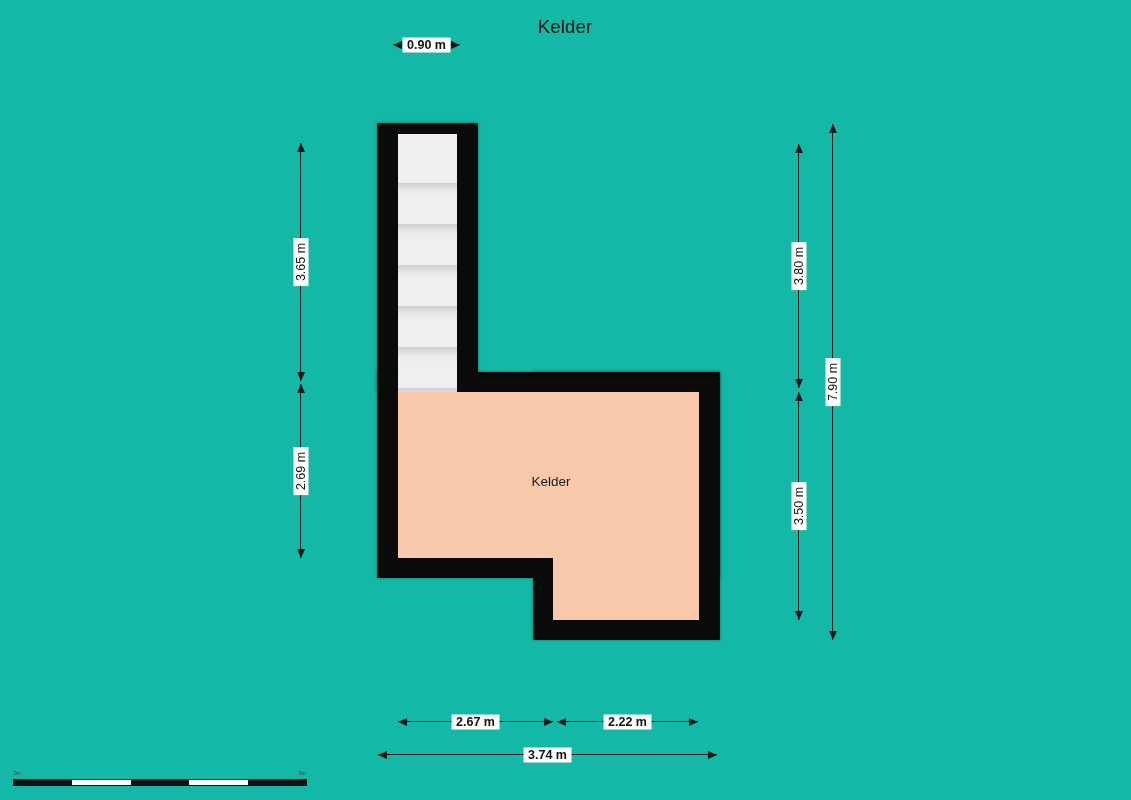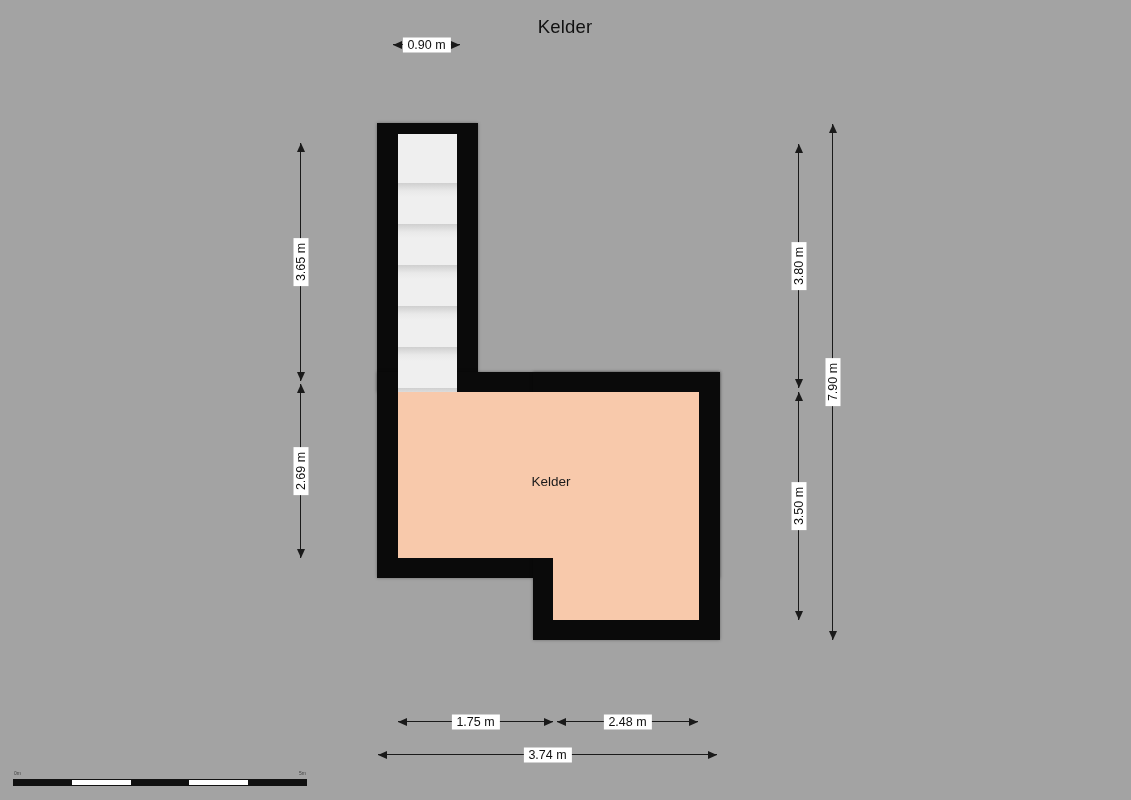--- a/index.html
+++ b/index.html
@@ -1,17 +1,17 @@
 <!DOCTYPE html>
 <html style="--wall: #0a0a0a; --room-fill: #f8c9ab; --stair-fill: #efefef; --dim: #1a1a1a;"><head>
 <meta charset="utf-8">
 <style>
   html,body{margin:0;padding:0;background:#fff;}
   .canvas{
-    position:relative;width:1131px;height:800px;background:#a3a3a3;overflow:hidden;
+    position:relative;width:1131px;height:800px;background:#14b8a6;overflow:hidden;
     font-family:"Liberation Sans","DejaVu Sans",sans-serif;color:#111;
   }
   .page-title{
     position:absolute;left:565px;top:16px;transform:translateX(-50%);
     font-size:18.5px;letter-spacing:.2px;color:#111;white-space:nowrap;
   }
   
   .wall{position:absolute;background:var(--wall,#0a0a0a);box-shadow:0 0 3px rgba(0,0,0,.35);}
   .wall.r1{left:377px;top:123px;width:101px;height:269px;}
   .wall.r2{left:377px;top:372px;width:343px;height:206px;}
@@ -37,21 +37,21 @@
     border-left:9px solid var(--dim,#1a1a1a);}
   .vdim{position:absolute;width:0;border-left:1px solid var(--dim,#1a1a1a);}
   .vdim::before{content:"";position:absolute;top:0;left:-4.5px;width:0;height:0;
     border-left:4px solid transparent;border-right:4px solid transparent;
     border-bottom:9px solid var(--dim,#1a1a1a);}
   .vdim::after{content:"";position:absolute;bottom:0;left:-4.5px;width:0;height:0;
     border-left:4px solid transparent;border-right:4px solid transparent;
     border-top:9px solid var(--dim,#1a1a1a);}
   .dlabel{position:absolute;background:#fff;font-size:12.5px;color:#111;
     padding:0 5px;white-space:nowrap;line-height:1.2;}
-  .hdim .dlabel{left:50%;top:0;transform:translate(-50%,-50%);}
+  .hdim .dlabel{left:50%;top:0;transform:translate(-50%,-50%);font-weight:bold;}
   .vdim .dlabel{left:0;top:50%;transform:translate(-50%,-50%) rotate(-90deg);}
   
   .scalebar{position:absolute;left:13px;top:779px;width:292px;height:5px;
     border:1px solid #111;display:flex;background:#fff;}
   .scalebar .seg{flex:1;}
   .scalebar .seg:nth-of-type(odd){background:#111;}
   .scalebar .seg:nth-of-type(even){background:#fff;}
   .sb-label{position:absolute;top:-9px;font-size:5px;color:#444;line-height:1;}
   .sb-label.start{left:0;}
   .sb-label.end{right:0;}
@@ -94,24 +94,24 @@
     <span class="dlabel">3.80 m</span>
   </div>
   <div class="vdim" style="left:798px;top:392px;height:228px">
     <span class="dlabel">3.50 m</span>
   </div>
   <div class="vdim" style="left:832px;top:124px;height:516px">
     <span class="dlabel">7.90 m</span>
   </div>
 
   <div class="hdim" style="left:398px;top:721px;width:155px">
-    <span class="dlabel">1.75 m</span>
+    <span class="dlabel">2.67 m</span>
   </div>
   <div class="hdim" style="left:557px;top:721px;width:141px">
-    <span class="dlabel">2.48 m</span>
+    <span class="dlabel">2.22 m</span>
   </div>
   <div class="hdim" style="left:378px;top:754px;width:339px">
     <span class="dlabel">3.74 m</span>
   </div>
 
   <div class="scalebar">
     <div class="seg"></div>
     <div class="seg"></div>
     <div class="seg"></div>
     <div class="seg"></div>

